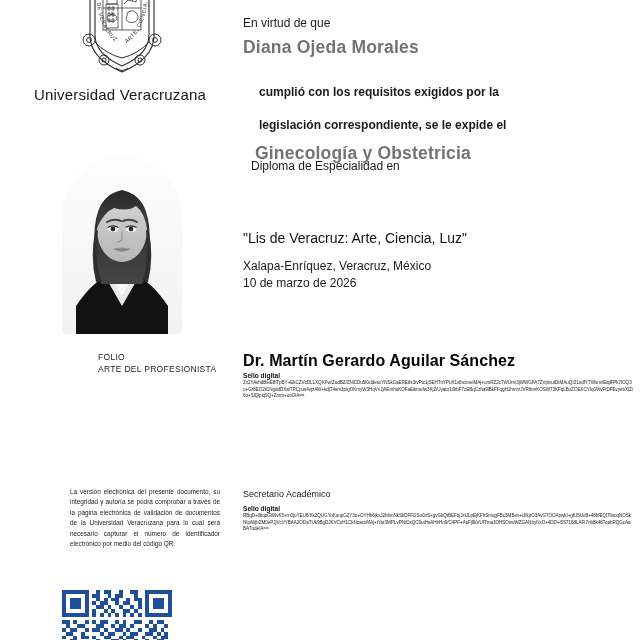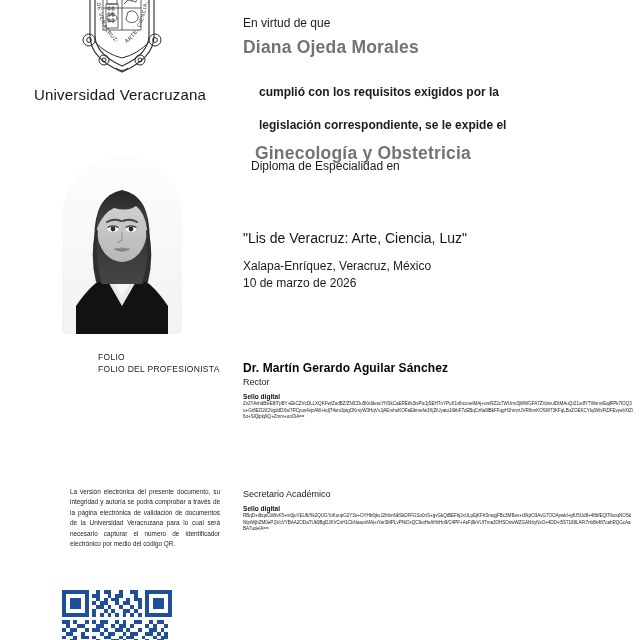--- a/index.html
+++ b/index.html
@@ -136,24 +136,24 @@
   .blk-place p { margin: 0; }
 
   .sig {
     position: absolute;
     left: 243px;
     width: 390px;
   }
   .sig-1 { top: 352px; }
   .sig-2 { top: 489px; }
   .sig-name {
-    font-size: 12px;
+    font-size: 16px;
     font-weight: bold;
     color: #050505;
-    margin: 9px 0 2px 0;
+    margin: 0 0 2px 0;
     letter-spacing: 0.1px;
   }
   .sig-role {
     font-size: 9px;
     color: #1c1c1c;
     margin: 0 0 6px 0;
   }
   .sig-seal-label {
     font-size: 6.6px;
     font-weight: bold;
@@ -278,21 +278,21 @@
         <path d="M52 93 q8 2 16 0" stroke="#7d736d" stroke-width="0.8" fill="none"></path>
 
         <path d="M36 74 Q32 106 40 126 L34 126 Q28 102 33 76 Z" fill="#332e2a"></path>
         <path d="M84 74 Q88 106 80 126 L86 126 Q92 102 87 76 Z" fill="#332e2a"></path>
       </svg>
     </div>
   </div>
 
   <div class="folio-block">
     <p class="meta-label">FOLIO</p>
-    <p class="meta-label">FOLIO DEL PROFESIONISTA</p>
+    <p class="meta-label">ARTE DEL PROFESIONISTA</p>
   </div>
 
   <div class="notice">La versión electrónica del presente documento, su integridad y autoría se podrá comprobar a través de la página electrónica de validación de documentos de la Universidad Veracruzana para lo cual será necesario capturar el número de identificador electrónico por medio del código QR.</div>
 
   <div class="qr">
     <svg viewBox="0 0 29 29" shape-rendering="crispEdges" xmlns="http://www.w3.org/2000/svg">
       <rect width="29" height="29" fill="#ffffff"></rect>
       <g fill="#1f4e9b">
 
         <rect x="0" y="0" width="7" height="1"></rect>
@@ -545,21 +545,20 @@
     <p class="line-lg blk-degree-name">Ginecología y Obstetricia</p>
     <p class="line-sm blk-motto">"Lis de Veracruz: Arte, Ciencia, Luz"</p>
     <div class="blk-place">
       <p class="line-sm">Xalapa-Enríquez, Veracruz, México</p>
       <p class="line-sm">10 de marzo de 2026</p>
     </div>
   </div>
 
   <div class="sig sig-1">
     <p class="sig-name">Dr. Martín Gerardo Aguilar Sánchez</p>
-    <p class="sig-role">Rector</p>
     <p class="sig-seal-label">Sello digital</p>
     <p class="sig-hash">Zv2YAvhdBleE8lTpBY+EkCZVcDLLXQKFw/ZudBZ/ZNlCDu5KiddescYNSkCaEREtfs3tvPtc1jSEHTnYPuX1vlbconelMAj+umRZ2c7WUrm3jWWGFA7ZVpivuIDtMAuQr21xdfYTWsnv/EajlFPk7lOQ3u+Gr8EO2tCNgddDXa/7RCpus4vjzAW+kdjT4sm3ptgOKmyW3HqVvJjAEmhuKOFaEikmefw3XjZiUyato1i9tbF7cEBqCzfta9lBkFFqgH1hmrzJVRIbmKOSW73KFqLBxZOEKCYIq0WvFtDFEvyebXlZi6o+SlQiplq9Q+Zmm+ooOiA==</p>
   </div>
 
   <div class="sig sig-2">
     <p class="sig-role">Secretario Académico</p>
     <p class="sig-seal-label">Sello digital</p>
     <p class="sig-hash">RBqD+ilbqoGWIvK5+rn0juYEU6/Xk2QUGYoKoupG2Y3o+OYHb6jkxJ2hibnNkSkDFFGSo0nS+gvGkQtBEFbjJxULpEjKFhSmqgFBc3MBev+tJfkjrO3AvG7OOApwkI+gfU5Ud8+48bfEQl7lIvoqNOSkNIpiWjbZM0ePJjVcVYBAA2ODaTUk9BgDJKVCnH1CkNoacvMAj+tYar3MPLvPNiOxQC9utHsAHbHo9/C4PF+AsFj9kVUITma3OHSOnwWZGANbyNxO+4DD+i5S7168LAFt7nb8k487cahRQGcAaBA7ude/A==</p>
   </div>
 

